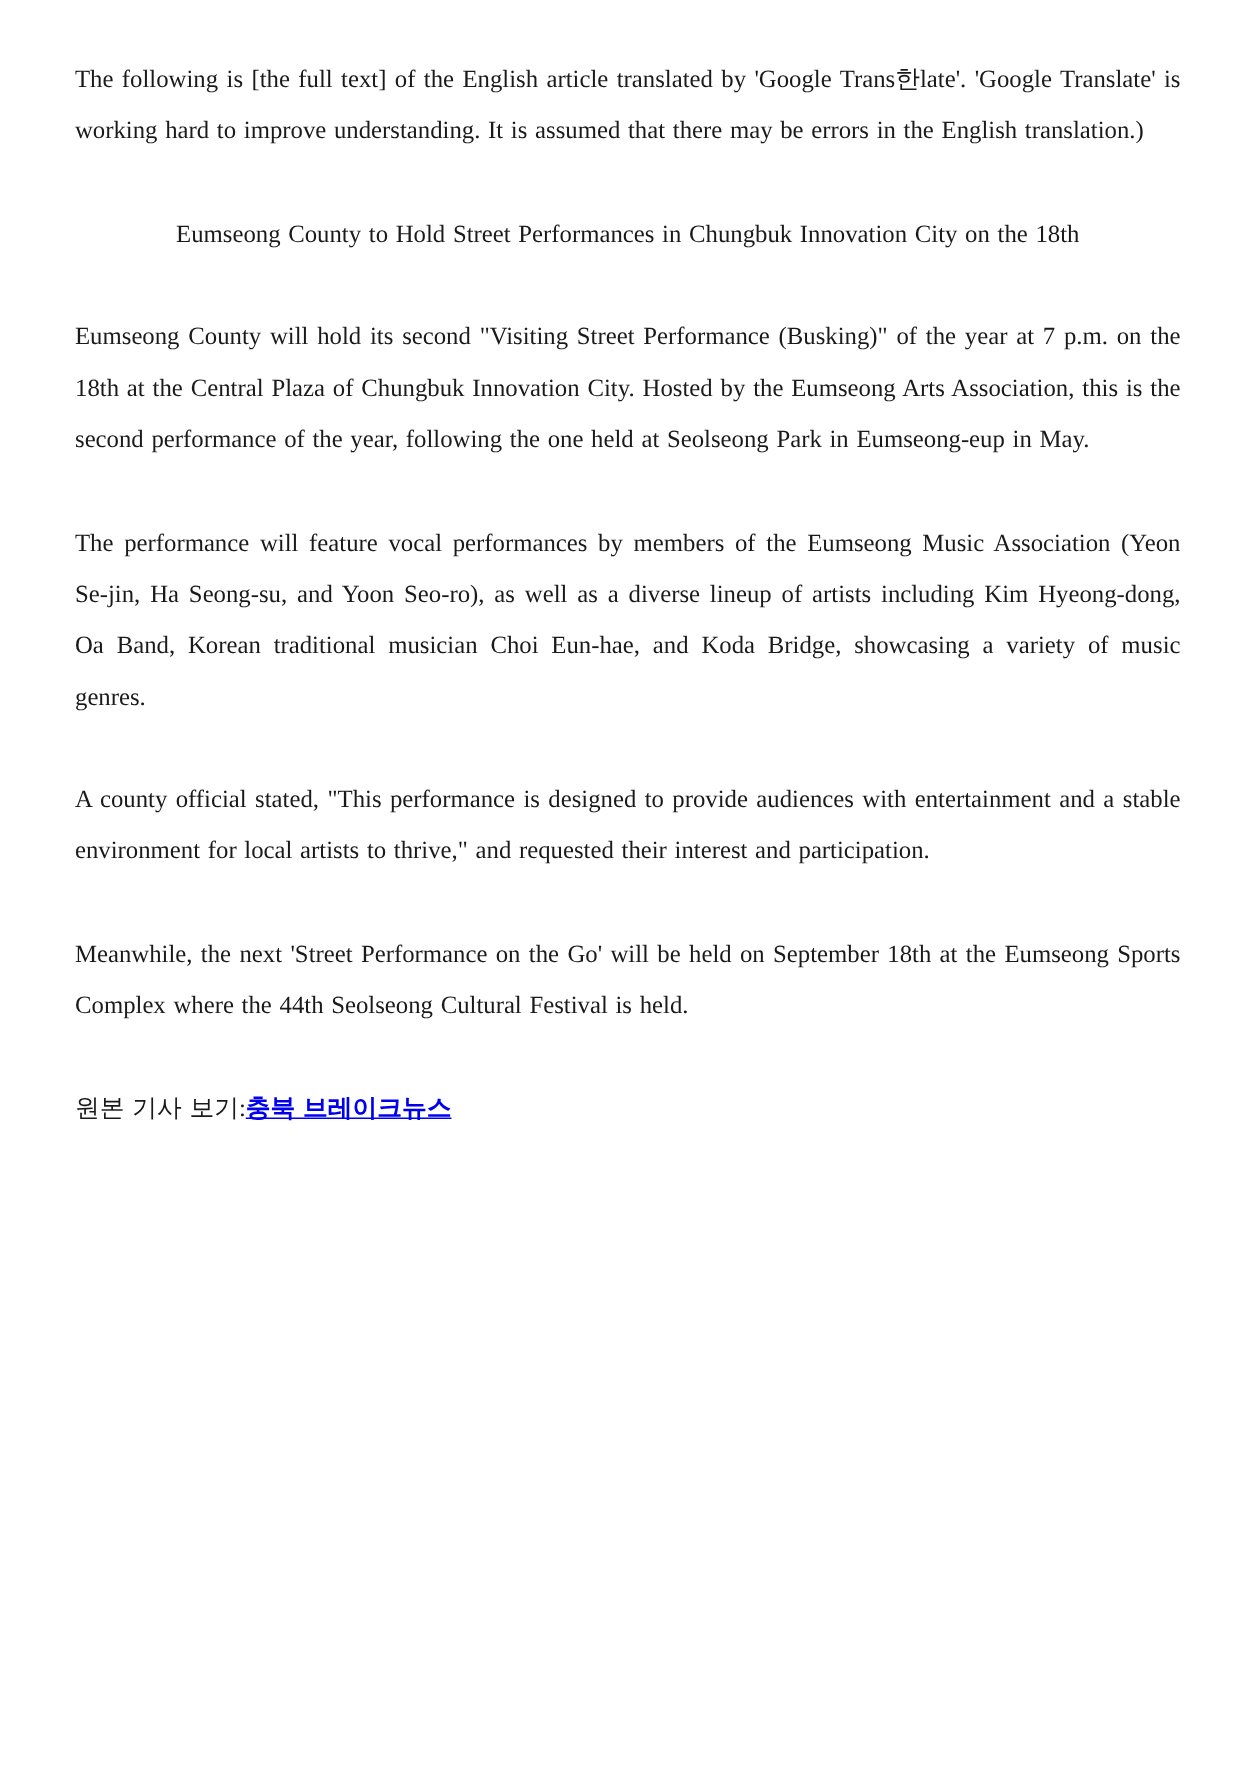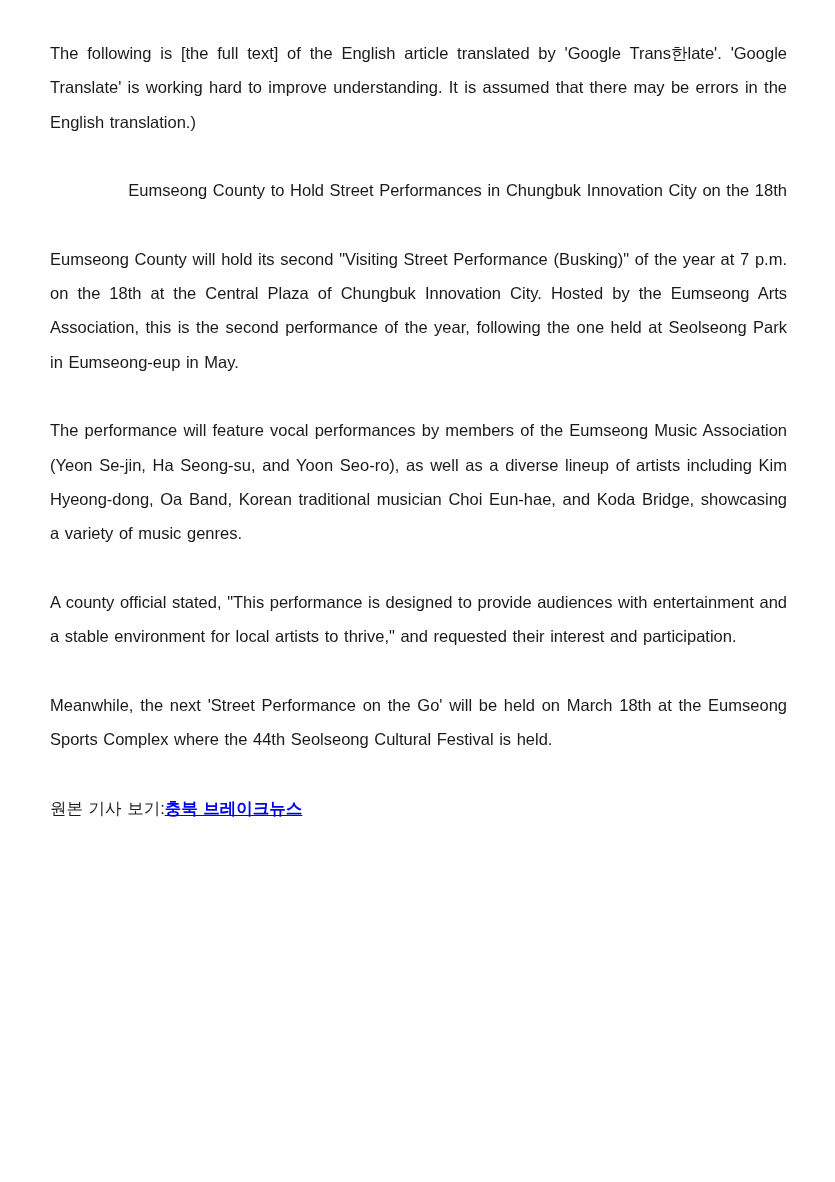--- a/index.html
+++ b/index.html
@@ -19,23 +19,24 @@
     overflow: hidden;
   }
   .page {
     width: 100%;
   }
   p.para {
     margin: 0 0 34.3px 0;
     text-align: justify;
     text-justify: inter-word;
     word-spacing: 1px;
+    font-family: Liberation Serif, serif;
   }
   p.headline {
-    text-align: right;
+    text-align: center;
   }
   p.source {
     text-align: left;
     margin-bottom: 0;
     margin-top: 25px;
   }
   a.source-link {
     color: #0000ee;
     font-weight: bold;
     text-decoration: underline;
@@ -51,19 +52,19 @@
 
   <p class="para headline">Eumseong County to Hold Street Performances in Chungbuk Innovation City on the 18th</p>
 
   <p class="para">Eumseong County will hold its second "Visiting Street Performance (Busking)" of the year at 7 p.m. on the 18th at the Central Plaza of Chungbuk Innovation City. Hosted by the Eumseong Arts Association, this is the second performance of the year, following the one held at Seolseong Park in Eumseong-eup in May.</p>
 
   <p class="para">The performance will feature vocal performances by members of the Eumseong Music Association (Yeon Se-jin, Ha Seong-su, and Yoon Seo-ro), as well as a diverse lineup of artists including Kim Hyeong-dong, Oa Band, Korean traditional musician Choi Eun-hae, and Koda Bridge, showcasing a variety of music genres.</p>
 
 
   <p class="para">A county official stated, "This performance is designed to provide audiences with entertainment and a stable environment for local artists to thrive," and requested their interest and participation.</p>
 
-  <p class="para">Meanwhile, the next 'Street Performance on the Go' will be held on March 18th at the Eumseong Sports Complex where the 44th Seolseong Cultural Festival is held.</p>
+  <p class="para">Meanwhile, the next 'Street Performance on the Go' will be held on September 18th at the Eumseong Sports Complex where the 44th Seolseong Cultural Festival is held.</p>
 
   <p class="para source">
     <span>원본 기사 보기:</span><a class="source-link" href="#">충북 브레이크뉴스</a>
   </p>
 
 </div>
 
 </body></html>

